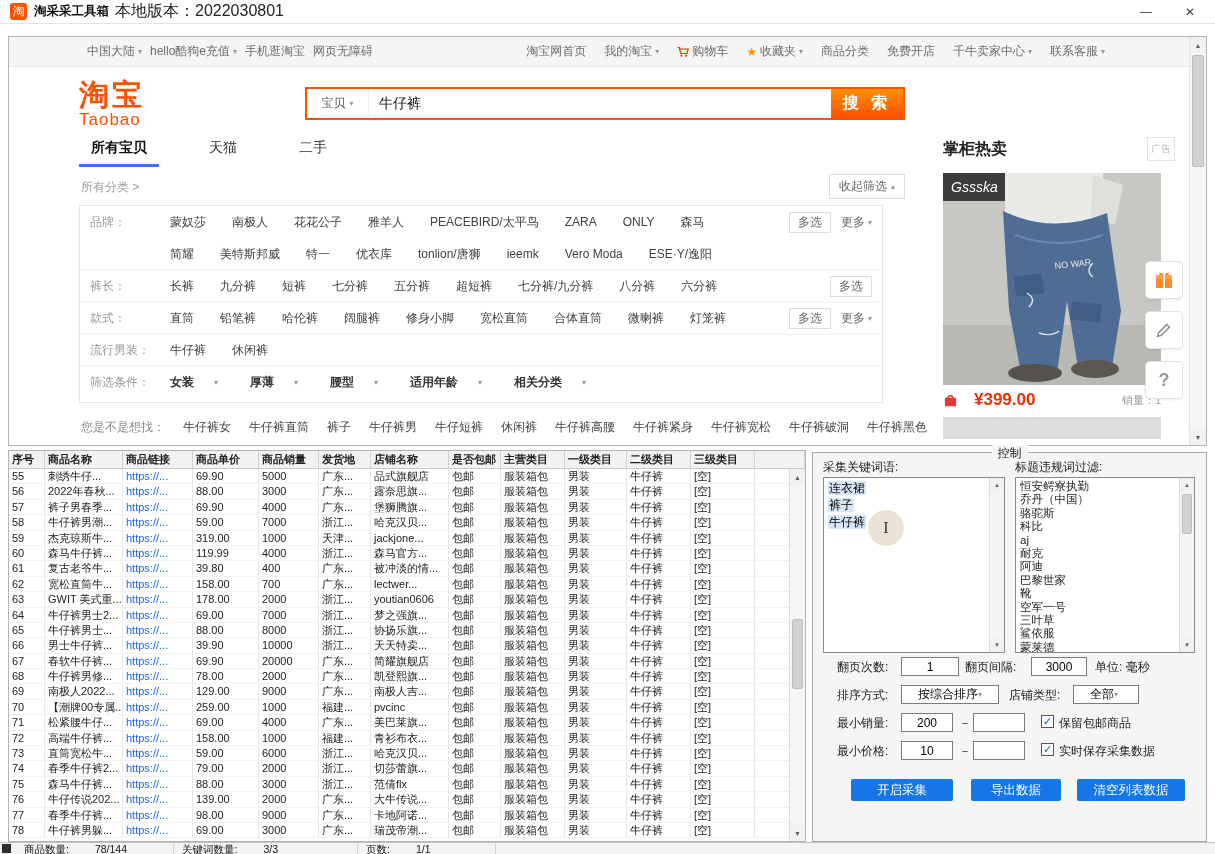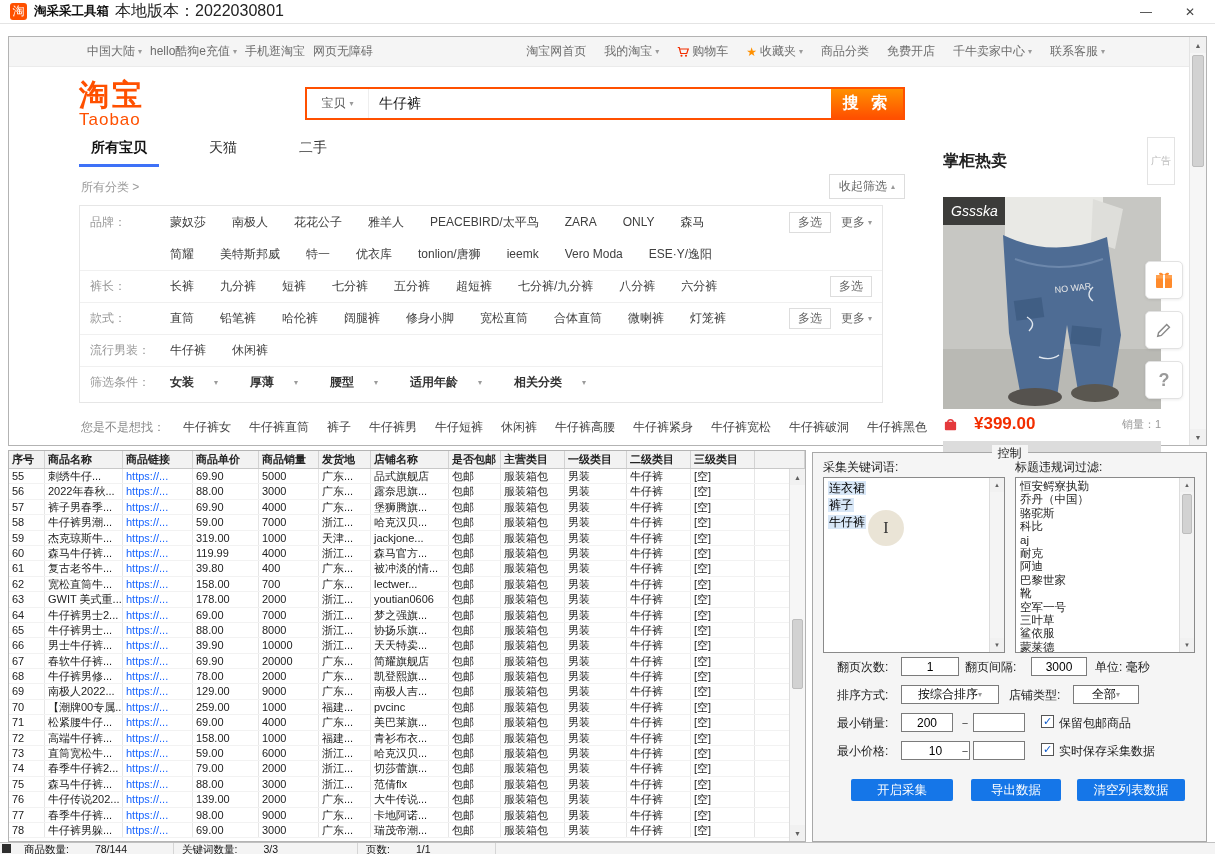--- a/index.html
+++ b/index.html
@@ -48,21 +48,21 @@
 .multi-btn{border:1px solid #ddd;padding:1px 8px;color:#666;background:#fff}
 .more-btn{color:#666;display:inline-flex;gap:3px;align-items:center}
 
 .suggest{position:absolute;left:72px;top:382px;display:flex;gap:18px;font-size:12px;align-items:center;white-space:nowrap}
 .suggest-label{color:#888}
 .suggest-link{color:#444}
 
 .hotsale{position:absolute;left:934px;top:100px;width:232px}
 .hs-head{display:flex;align-items:center}
 .hs-title{font-size:16px;font-weight:bold;color:#222}
-.hs-ad{margin-left:auto;font-size:10px;color:#bbb;border:1px solid #e3e3e3;padding:16px 3px}
+.hs-ad{margin-left:auto;font-size:10px;color:#bbb;border:1px solid #e3e3e3;padding:4px 3px}
 .hs-img{margin-top:12px;width:218px;height:212px;background:#c7c7c3;overflow:hidden}
 .hs-price{margin-top:5px;width:218px;display:flex;align-items:center;gap:16px}
 .hs-price-val{color:#f22e00;font-weight:bold;font-size:17px}
 .hs-sales{margin-left:auto;font-size:11px;color:#999}
 .hs-next{margin-top:7px;width:218px;height:22px;background:#dcdcdc}
 
 .sidebtns{position:absolute;left:1136px;top:224px;display:flex;flex-direction:column;gap:12px}
 .sidebtn{width:38px;height:38px;background:#fff;border:1px solid #e2e2e2;border-radius:5px;box-shadow:0 1px 3px rgba(0,0,0,.08);display:flex;align-items:center;justify-content:center}
 .help-glyph{font-size:18px;color:#9a9a9a;font-weight:bold}
 
@@ -93,21 +93,21 @@
 .kw-line{display:block;line-height:17px}
 .kw-line span{background:#d8e7f7;padding:0 1px}
 .fw-line{display:block;line-height:13.4px;font-size:11.5px;color:#222;white-space:nowrap}
 .lb-scroll{position:absolute;top:0;bottom:0;right:0;width:15px;background:#f4f4f4;border-left:1px solid #ddd}
 .lb-scroll .sb-arrow{height:14px;font-size:6px}
 .cursor-highlight{position:absolute;left:44px;top:32px;width:36px;height:36px;border-radius:50%;background:rgba(186,166,118,.30);display:flex;align-items:center;justify-content:center}
 .ibeam{font-family:"Liberation Serif","DejaVu Serif",serif;font-size:16px;color:#333}
 .ctl-row{position:absolute;left:0;right:0;height:20px}
 .ctl-row .ctl-label{top:2px}
 .ctl-input{position:absolute;top:0;height:19px;border:1px solid #7b7b7b;background:#fff;font-size:12px;text-align:center;font-family:inherit;padding:0 2px}
-.ctl-select{position:absolute;top:0;height:19px;border:1px solid #7b7b7b;background:#fff;font-size:12px;display:flex;align-items:center;justify-content:center;padding:0 4px}
+.ctl-select{position:absolute;top:0;height:19px;border:1px solid #7b7b7b;background:#fff;font-size:12px;display:flex;align-items:center;justify-content:flex-start;padding:0 16px}
 .dash{position:absolute;top:2px;font-size:12px;color:#333}
 .chk{position:absolute;top:2px;width:13px;height:13px;border:1px solid #555;background:#fff;display:flex;align-items:center;justify-content:center}
 .chk .check-glyph{color:#0a58ca;font-size:11px;line-height:11px;font-weight:bold}
 .chk-label{position:absolute;font-size:12px;color:#222;top:2px}
 .ctl-btns{position:absolute;left:0;right:0;top:326px;height:24px}
 .blue-btn{position:absolute;top:0;height:22px;background:#1576e8;color:#fff;border:none;border-radius:2px;font-size:12.5px;font-family:inherit;display:flex;align-items:center;justify-content:center}
 
 .statusbar{position:absolute;left:0;top:842px;width:100%;height:12px;background:#f4f4f4;border-top:1px solid #c0c0c0;display:flex;align-items:center;font-size:10.5px;color:#111;line-height:12px}
 .sb-grip{width:9px;height:9px;background:#2e2e2e;margin:0 5px 0 2px}
 .sb-seg{display:flex;align-items:center;border-right:1px solid #d5d5d5;height:100%;padding:0 8px}
@@ -875,21 +875,21 @@
       <span class="dash" style="left:146px">－</span>
       <input class="ctl-input" style="left: 160px; width: 52px;">
       <span class="chk" style="left:228px">
           <span class="check-glyph">✓</span>
         </span>
       <span class="chk-label" style="left:246px">保留包邮商品</span>
     </div>
 
     <div class="ctl-row" style="top:288px">
       <span class="ctl-label" style="left:24px">最小价格:</span>
-      <input class="ctl-input" style="left: 88px; width: 69px;" value="10">
+      <input class="ctl-input" style="left: 88px; width: 52px;" value="10">
       <span class="dash" style="left:146px">－</span>
       <input class="ctl-input" style="left: 160px; width: 52px;">
       <span class="chk" style="left:228px">
           <span class="check-glyph">✓</span>
         </span>
       <span class="chk-label" style="left:246px">实时保存采集数据</span>
     </div>
 
     <div class="ctl-btns">
       <button class="blue-btn" style="left:38px;width:102px">开启采集</button>

